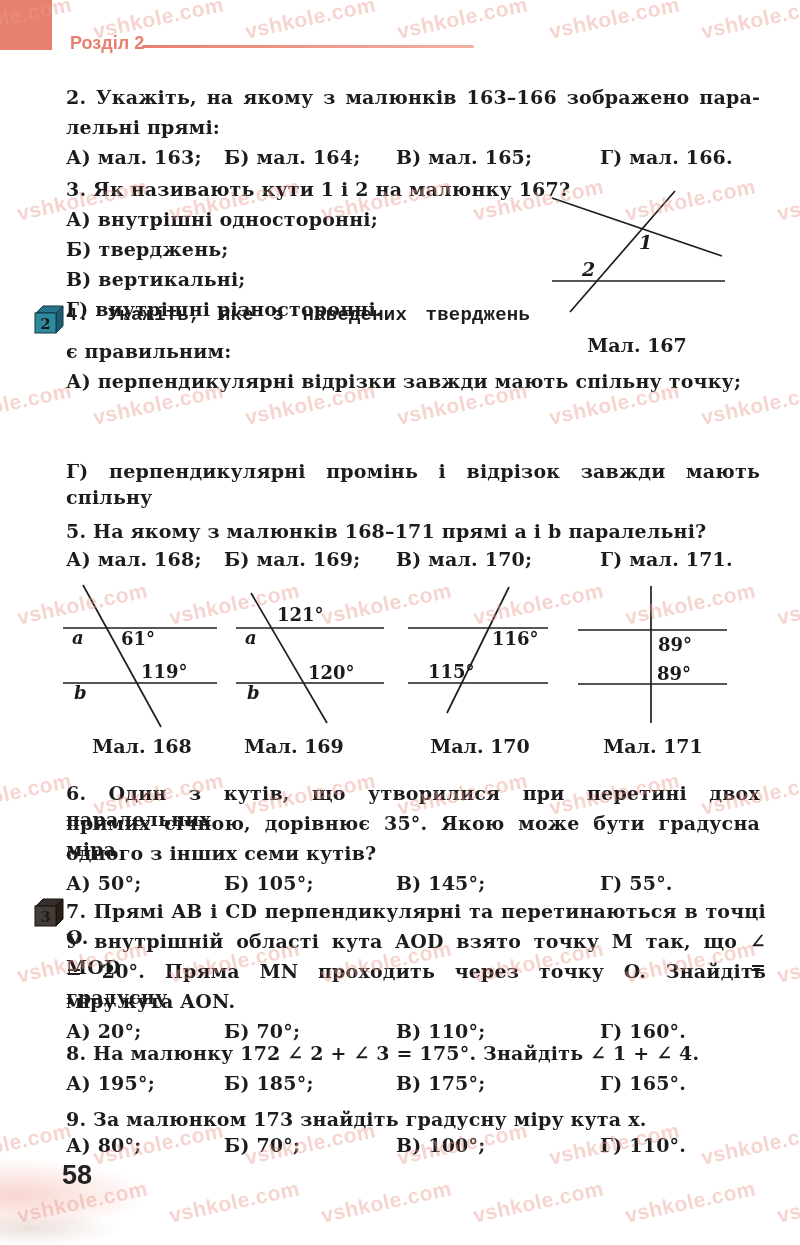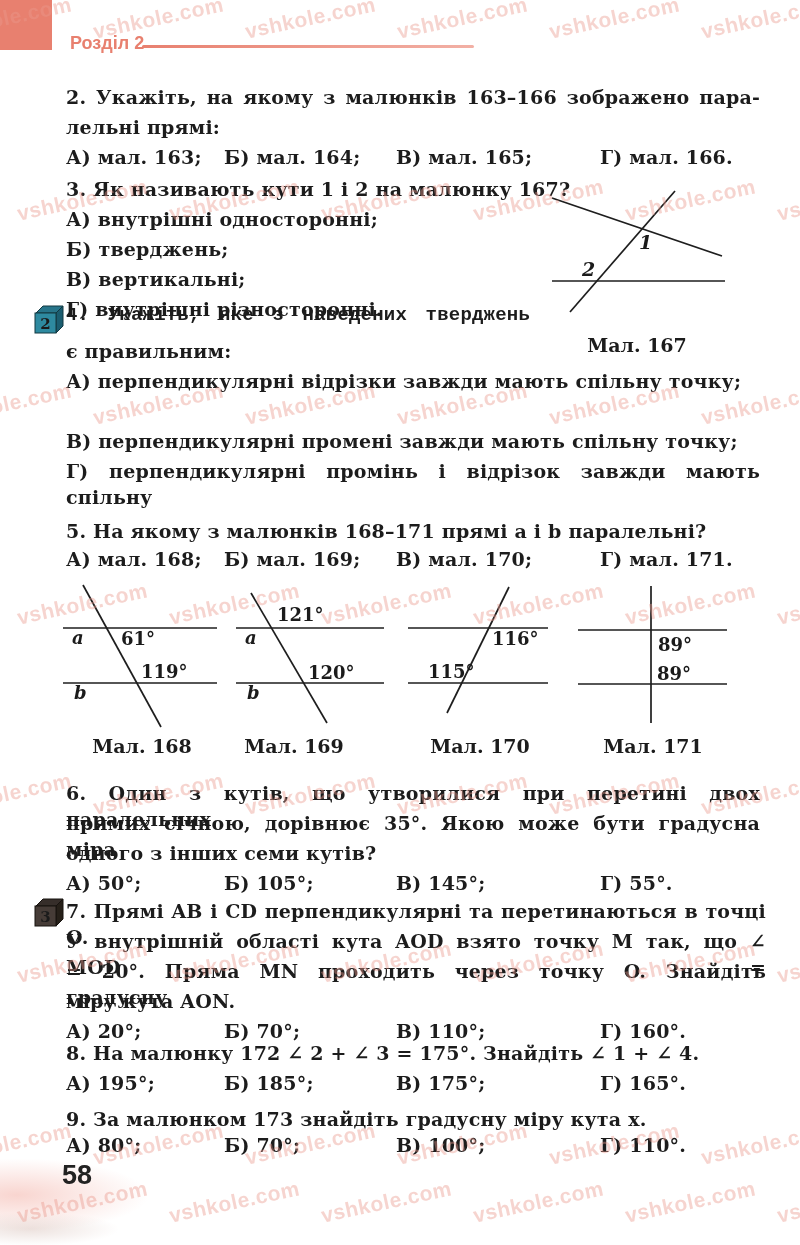--- a/index.html
+++ b/index.html
@@ -63,21 +63,20 @@
 
   <svg class="abs" style="left:32px;top:303px;" width="34" height="34" viewBox="0 0 34 34">
     <polygon points="4,10 11,3 31,3 24,10" fill="#27758a" stroke="#123841" stroke-width="1"></polygon>
     <polygon points="24,10 31,3 31,23 24,30" fill="#1b5d70" stroke="#123841" stroke-width="1"></polygon>
     <rect x="3" y="10" width="21" height="20" fill="#2e8aa0" stroke="#123841" stroke-width="1"></rect>
     <text x="13.5" y="25.5" font-size="15" fill="#ffffff" text-anchor="middle" font-family="Liberation Sans,sans-serif">2</text>
   </svg>
   <div class="line just" style="top:302px;width:464px;font-family:Liberation Mono, monospace;">4. Укажіть, яке з наведених тверджень</div>
   <div class="line" style="top:338px;">є правильним:</div>
   <div class="line" style="top:368px;">А) перпендикулярні відрізки завжди мають спільну точку;</div>
-  <div class="line" style="top:428px;">В) перпендикулярні промені завжди мають спільну точку;</div>
   <div class="line just" style="top:458px;">Г) перпендикулярні промінь і відрізок завжди мають спільну</div>
 
   <div class="line" style="top:518px;">5. На якому з малюнків 168–171 прямі a і b паралельні?</div>
   <div>
     <span class="opt c1" style="top:548px;">А) мал. 168;</span>
     <span class="opt c2" style="top:548px;">Б) мал. 169;</span>
     <span class="opt c3" style="top:548px;">В) мал. 170;</span>
     <span class="opt c4" style="top:548px;">Г) мал. 171.</span>
   </div>
 

